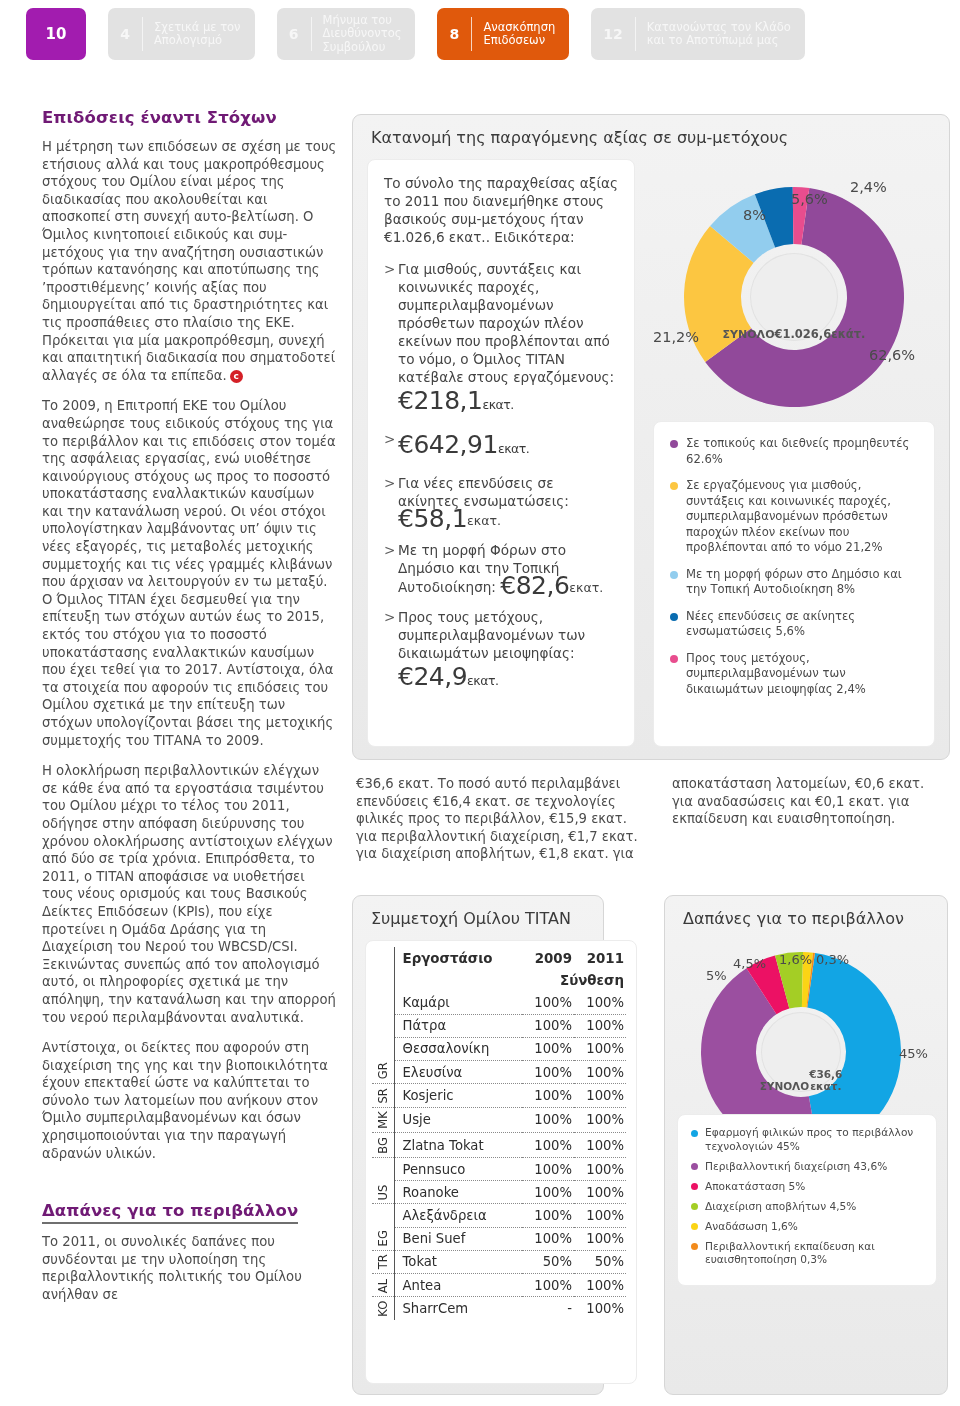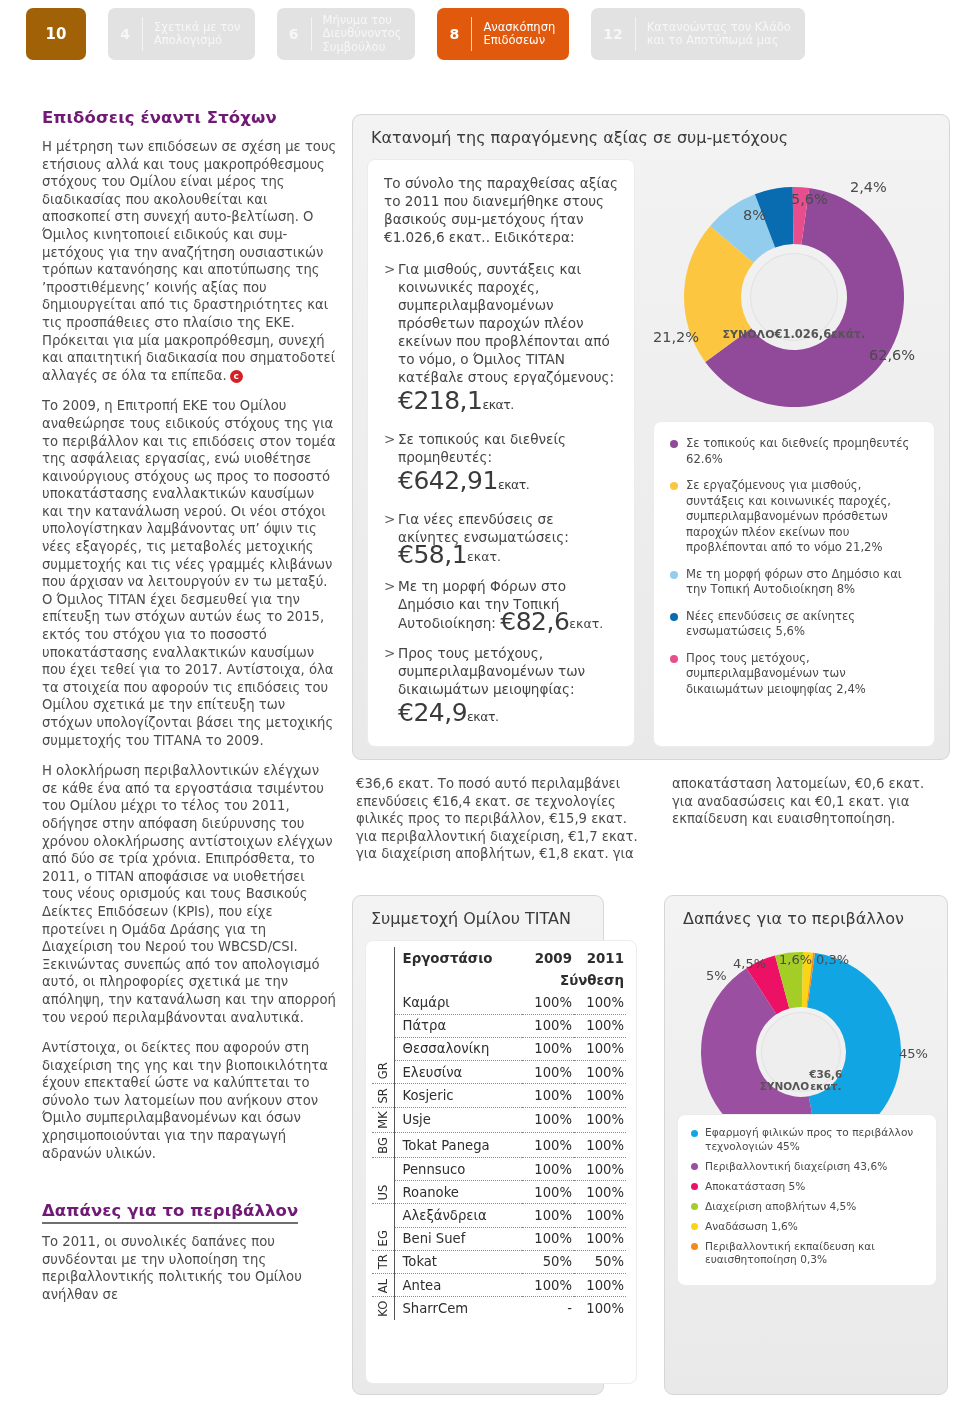--- a/index.html
+++ b/index.html
@@ -24,21 +24,21 @@
   .nav-tab .num {
     font-size: 14px; font-weight: bold; color: #ffffff;
     padding: 0 12px; min-width: 34px; text-align: center;
     display: flex; align-items: center; justify-content: center; height: 100%;
   }
   .nav-tab .sep { width: 1px; height: 34px; background: rgba(255,255,255,.75); }
   .nav-tab .lbl {
     font-size: 11.5px; line-height: 13.5px; color: #ffffff;
     padding: 0 14px 0 11px; white-space: pre-line;
   }
-  .nav-tab.current { background: #a16207; width: 60px; justify-content: center; }
+  .nav-tab.current { background: #a21caf; width: 60px; justify-content: center; }
   .nav-tab.current .num { font-size: 15px; }
   .nav-tab.grey { background: #e2e2e2; }
   .nav-tab.grey .num, .nav-tab.grey .lbl { color: #f7f7f7; }
   .nav-tab.grey .sep { background: #f4f4f4; }
   .nav-tab.active { background: #e0590c; }
   .nav-spacer { width: 26px; }
   .nav-gap { width: 22px; }
 
   
   .leftcol {
@@ -206,21 +206,20 @@
       <span class="chev">&gt;</span>
       <span class="body">
         <span>Για μισθούς, συντάξεις και κοινωνικές παροχές, συμπεριλαμβανομένων πρόσθετων παροχών πλέον εκείνων που προβλέπονται από το νόμο, ο Όμιλος TITAN κατέβαλε στους εργαζόμενους:</span>
         <div class="big"><span>€218,1</span><span class="big-sm">εκατ.</span></div>
       </span>
     </div>
 
     <div class="vd-item">
       <span class="chev">&gt;</span>
       <span class="body">
-        <span>Σε τοπικούς και διεθνείς προμηθευτές:</span>
         <div class="big"><span>€642,91</span><span class="big-sm">εκατ.</span></div>
       </span>
     </div>
 
     <div class="vd-item">
       <span class="chev">&gt;</span>
       <span class="body">
         <span>Για νέες επενδύσεις σε ακίνητες ενσωματώσεις:</span>
         <span class="inline-big">€58,1</span><span class="big-sm">εκατ.</span>
       </span>
@@ -338,21 +337,21 @@
             <td class="v">100%</td>
           </tr>
           <tr class="dotted">
             <td class="ctry ctry-b" rowspan="1">MK</td>
             <td class="name">Usje</td>
             <td class="v">100%</td>
             <td class="v">100%</td>
           </tr>
           <tr class="dotted">
             <td class="ctry ctry-b" rowspan="1">BG</td>
-            <td class="name">Tokat Panega</td>
+            <td class="name">Zlatna Tokat</td>
             <td class="v">100%</td>
             <td class="v">100%</td>
           </tr>
           <tr class="dotted">
             <td class="ctry ctry-b" rowspan="2">US</td>
             <td class="name">Pennsuco</td>
             <td class="v">100%</td>
             <td class="v">100%</td>
           </tr>
           <tr class="dotted">

